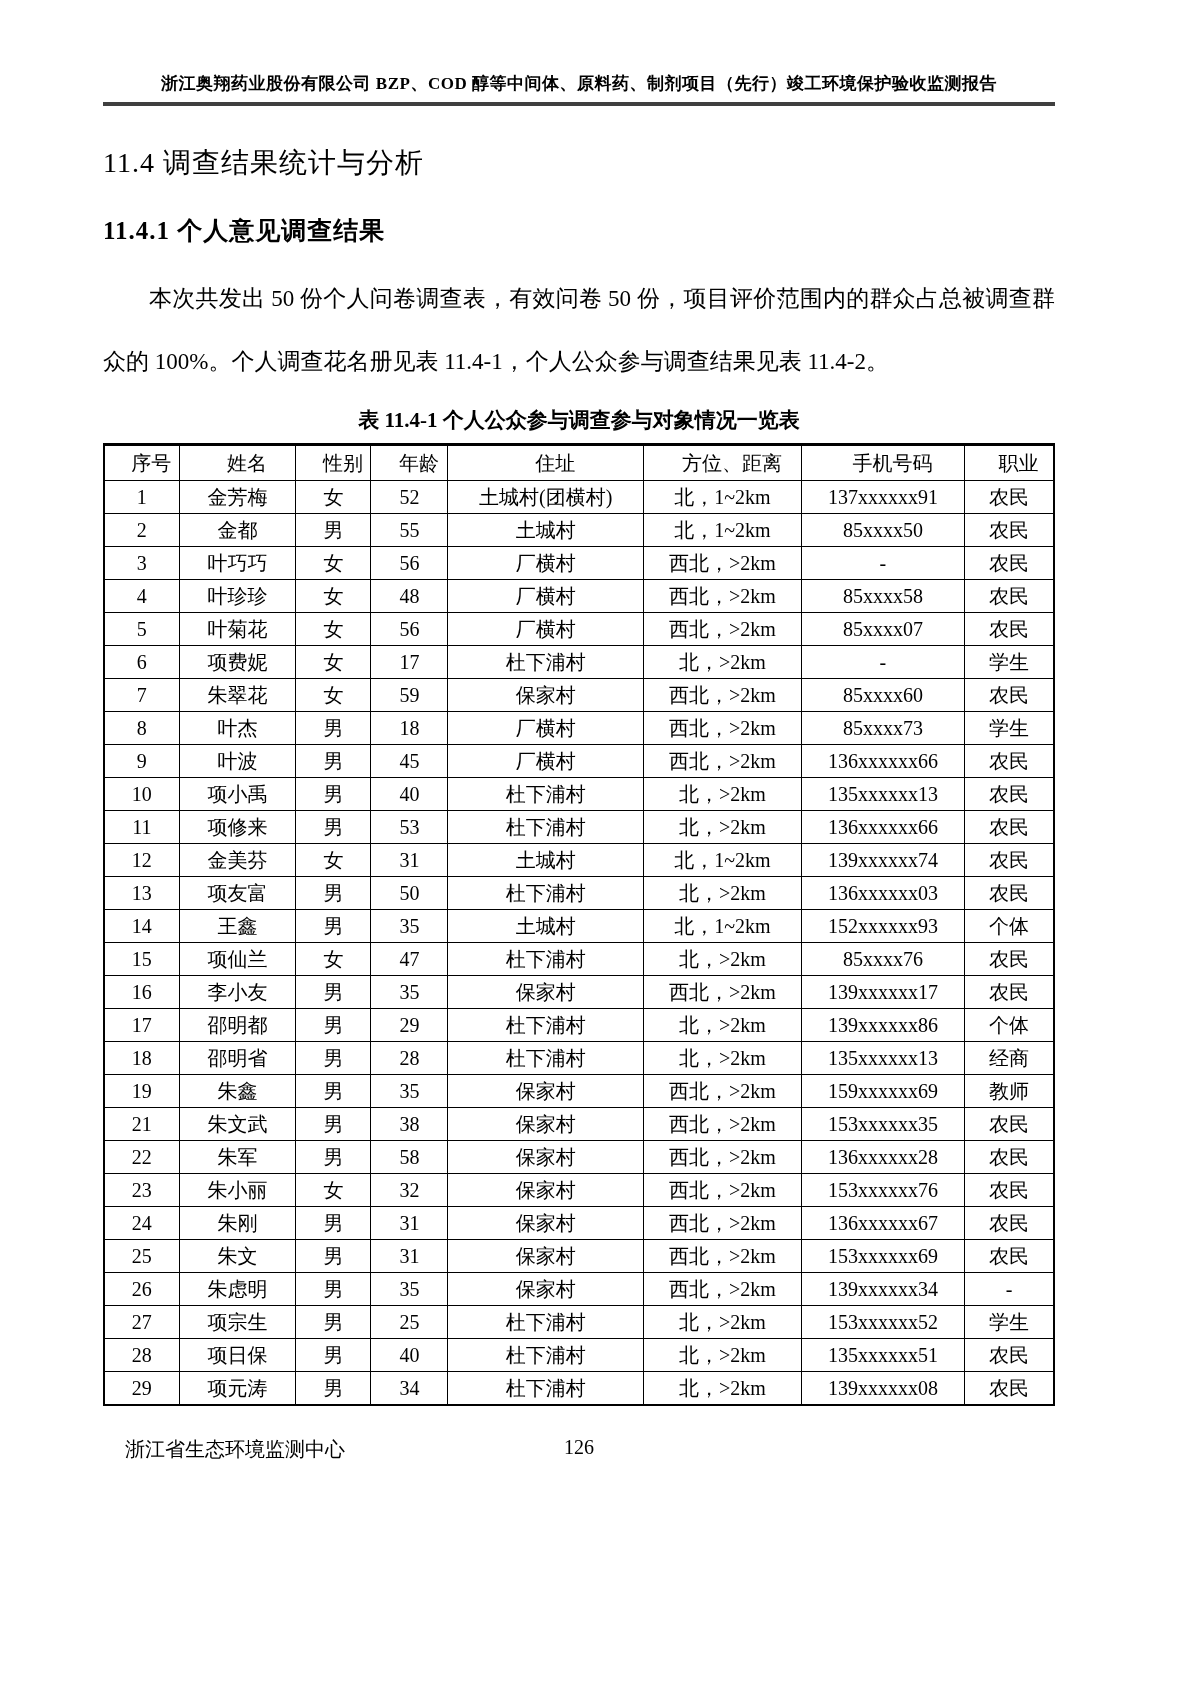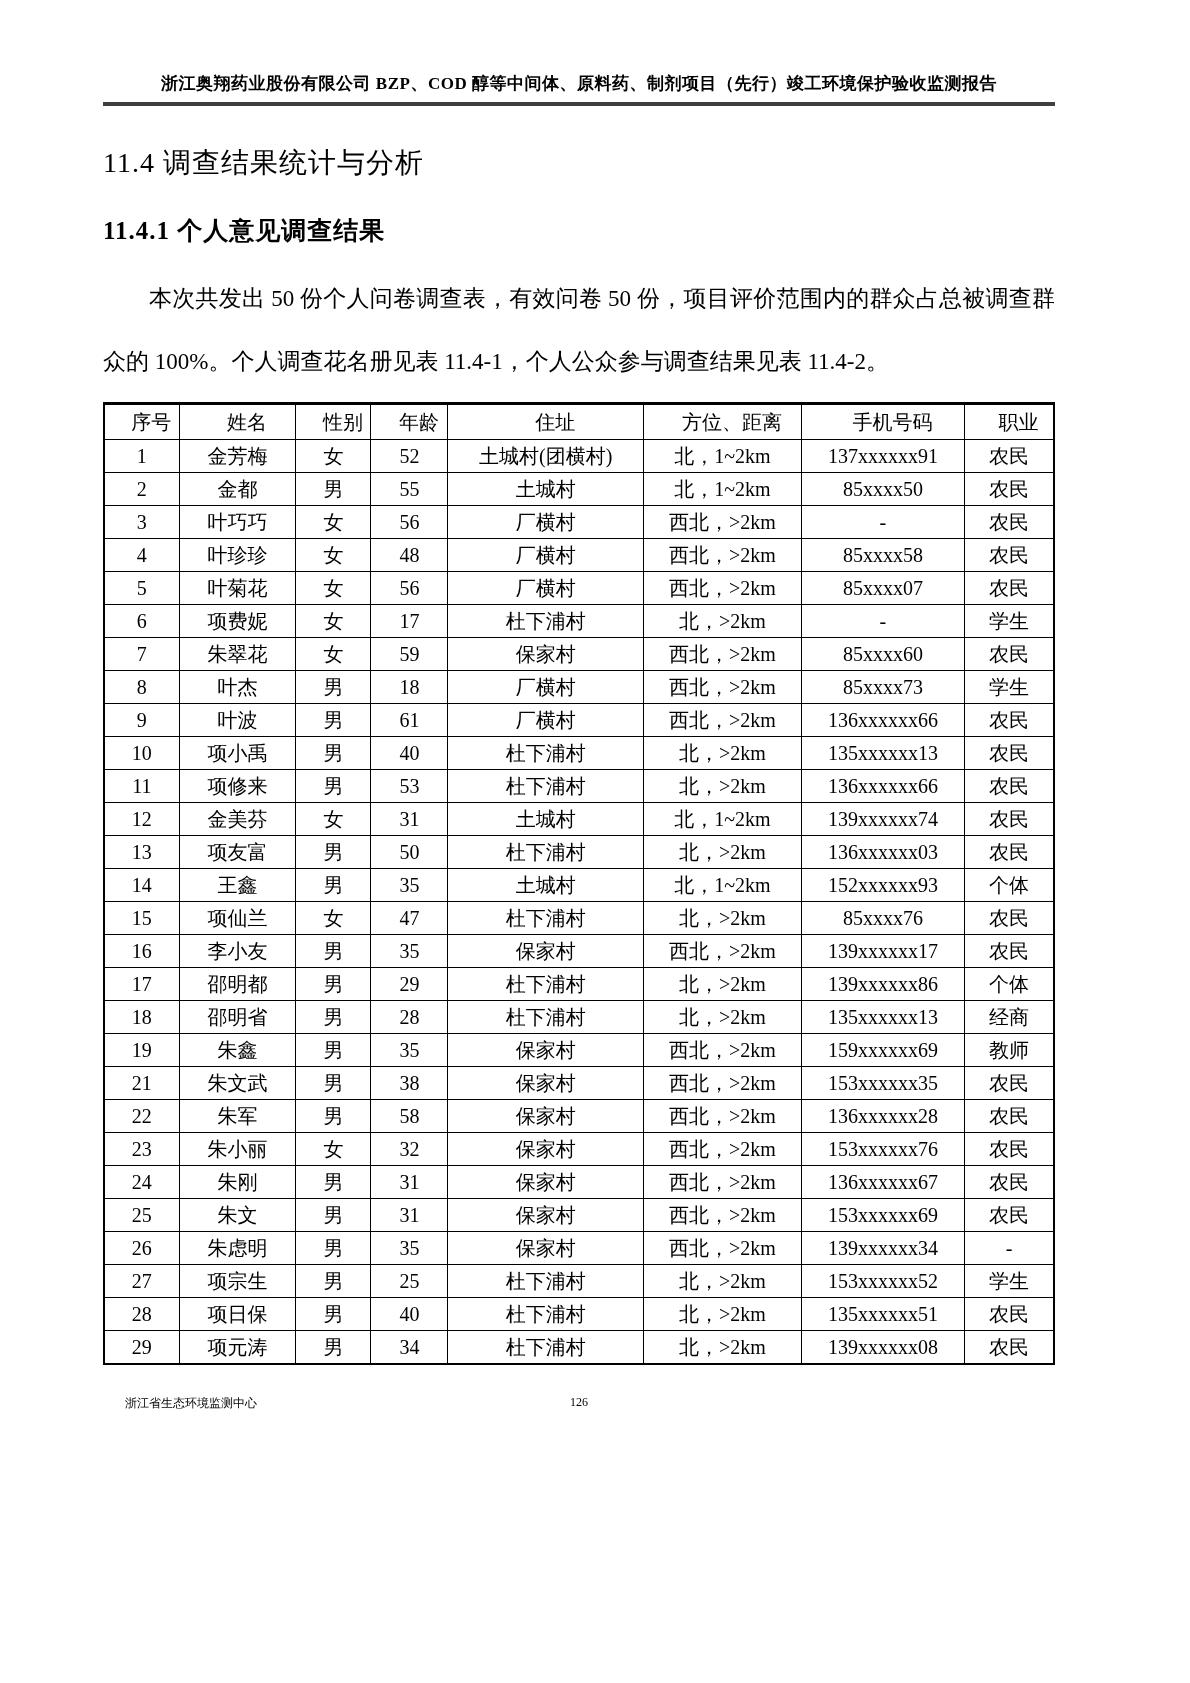--- a/index.html
+++ b/index.html
@@ -80,21 +80,21 @@
     overflow: hidden;
     white-space: nowrap;
   }
   table.data-table thead th {
     height: 34px;
     padding-left: 21px;
   }
   .page-footer {
     position: relative;
     margin-top: 30px;
-    font-size: 12px;
+    font-size: 20px;
     height: 28px;
   }
   .footer-org {
     position: absolute;
     left: 22px;
     top: 0;
   }
   .footer-page {
     position: absolute;
     left: 50%;
@@ -112,20 +112,21 @@
       <div class="header-title">浙江奥翔药业股份有限公司 BZP、COD 醇等中间体、原料药、制剂项目（先行）竣工环境保护验收监测报告</div>
       <div class="header-rule"></div>
     </div>
 
     <h1 class="sec">11.4  调查结果统计与分析</h1>
 
     <h2 class="subsec">11.4.1 个人意见调查结果</h2>
 
     <p class="para">本次共发出 50 份个人问卷调查表，有效问卷 50 份，项目评价范围内的群众占总被调查群众的 100%。个人调查花名册见表 11.4-1，个人公众参与调查结果见表 11.4-2。</p>
 
+    <div class="table-caption">表 11.4-1 个人公众参与调查参与对象情况一览表</div>
 
     <table class="data-table">
       <colgroup>
         <col style="width:7.9%">
         <col style="width:12.3%">
         <col style="width:7.9%">
         <col style="width:8.1%">
         <col style="width:20.6%">
         <col style="width:16.6%">
         <col style="width:17.2%">
@@ -221,21 +222,21 @@
             <td>18</td>
             <td>厂横村</td>
             <td>西北，&gt;2km</td>
             <td>85xxxx73</td>
             <td>学生</td>
           </tr>
           <tr>
             <td>9</td>
             <td>叶波</td>
             <td>男</td>
-            <td>61</td>
+            <td>45</td>
             <td>厂横村</td>
             <td>西北，&gt;2km</td>
             <td>136xxxxxx66</td>
             <td>农民</td>
           </tr>
           <tr>
             <td>10</td>
             <td>项小禹</td>
             <td>男</td>
             <td>40</td>

